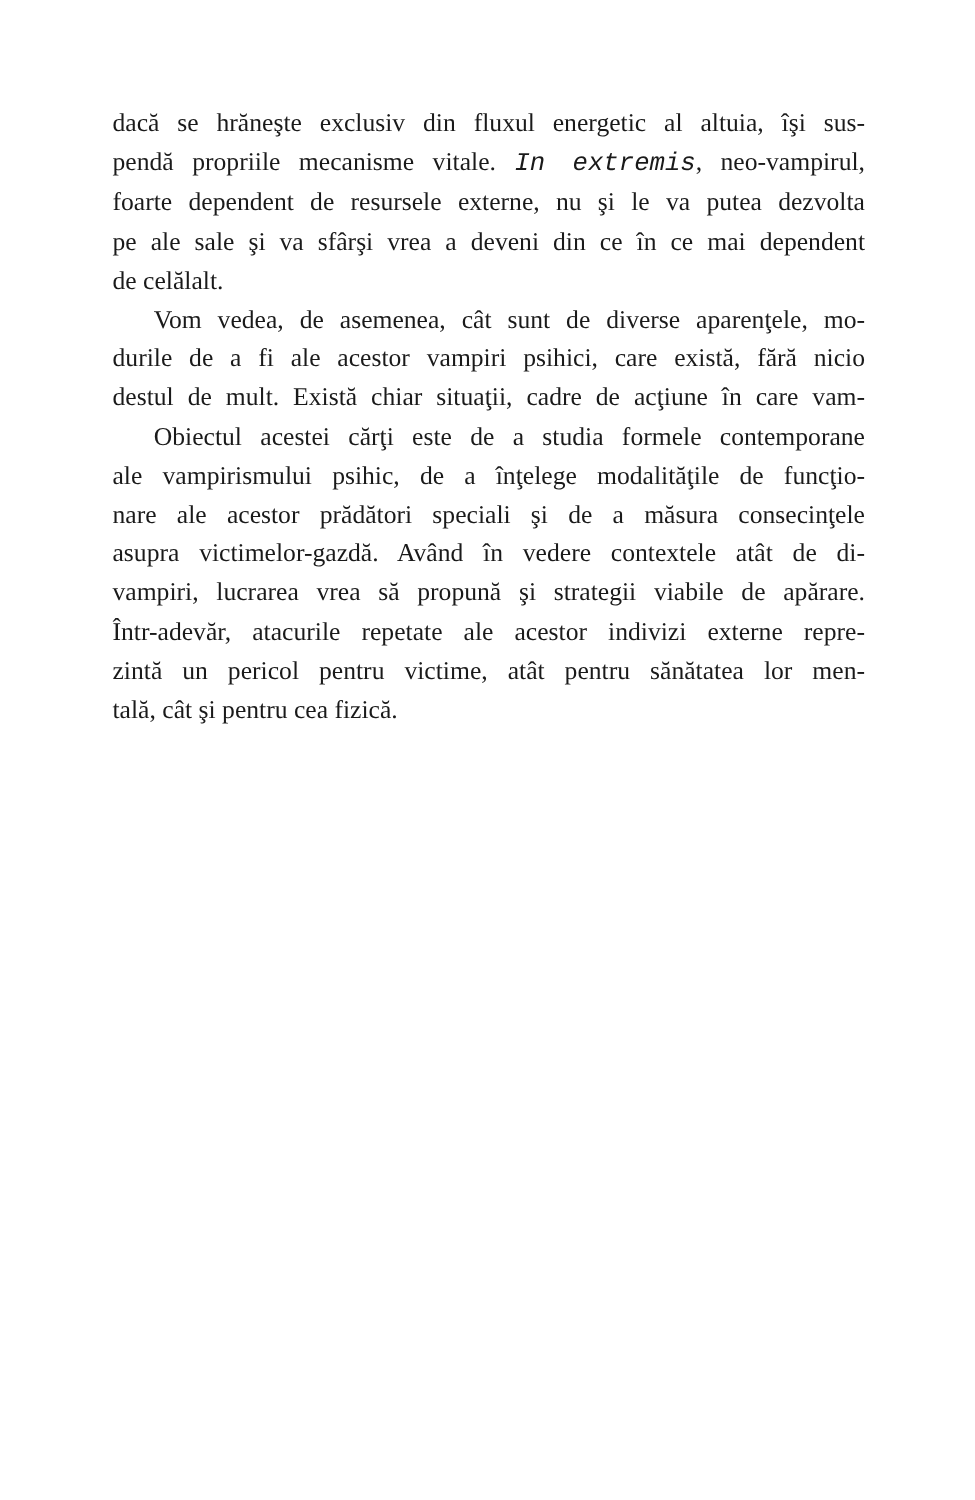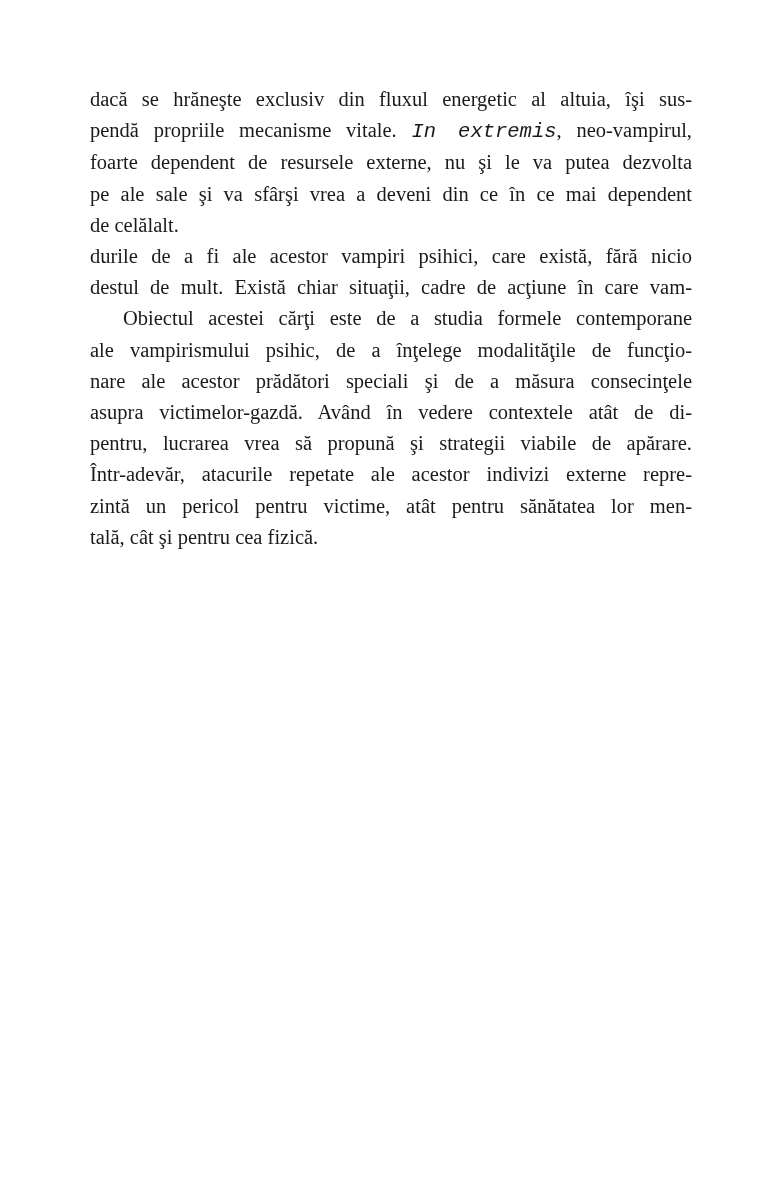--- a/index.html
+++ b/index.html
@@ -72,29 +72,30 @@
 <div class="page">
   <div class="text-block">
       <div class="para">
         <div class="line">dacă se hrăneşte exclusiv din fluxul energetic al altuia, îşi sus-</div>
         <div class="line">pendă propriile mecanisme vitale. <i>In extremis</i>, neo-vampirul,</div>
         <div class="line">foarte dependent de resursele externe, nu şi le va putea dezvolta</div>
         <div class="line">pe ale sale şi va sfârşi vrea a deveni din ce în ce mai dependent</div>
         <div class="line last">de celălalt.</div>
       </div>
       <div class="para">
+        <div class="line indent">Vom vedea, de asemenea, cât sunt de diverse aparenţele, mo-</div>
         <div class="line">durile de a fi ale acestor vampiri psihici, care există, fără nicio</div>
         <div class="line">destul de mult. Există chiar situaţii, cadre de acţiune în care vam-</div>
       </div>
       <div class="para">
         <div class="line indent">Obiectul acestei cărţi este de a studia formele contemporane</div>
         <div class="line">ale vampirismului psihic, de a înţelege modalităţile de funcţio-</div>
         <div class="line">nare ale acestor prădători speciali şi de a măsura consecinţele</div>
         <div class="line">asupra victimelor-gazdă. Având în vedere contextele atât de di-</div>
-        <div class="line">pentru, lucrarea vrea să propună şi strategii viabile de apărare.</div>
+        <div class="line">vampiri, lucrarea vrea să propună şi strategii viabile de apărare.</div>
         <div class="line">Într-adevăr, atacurile repetate ale acestor indivizi externe repre-</div>
         <div class="line">zintă un pericol pentru victime, atât pentru sănătatea lor men-</div>
         <div class="line last">tală, cât şi pentru cea fizică.</div>
       </div>
     </div>
   <div class="footer">
     <span class="pagenum">16</span>
     <span class="running">VAMPIRII PSIHICI</span>
   </div>
 </div>

